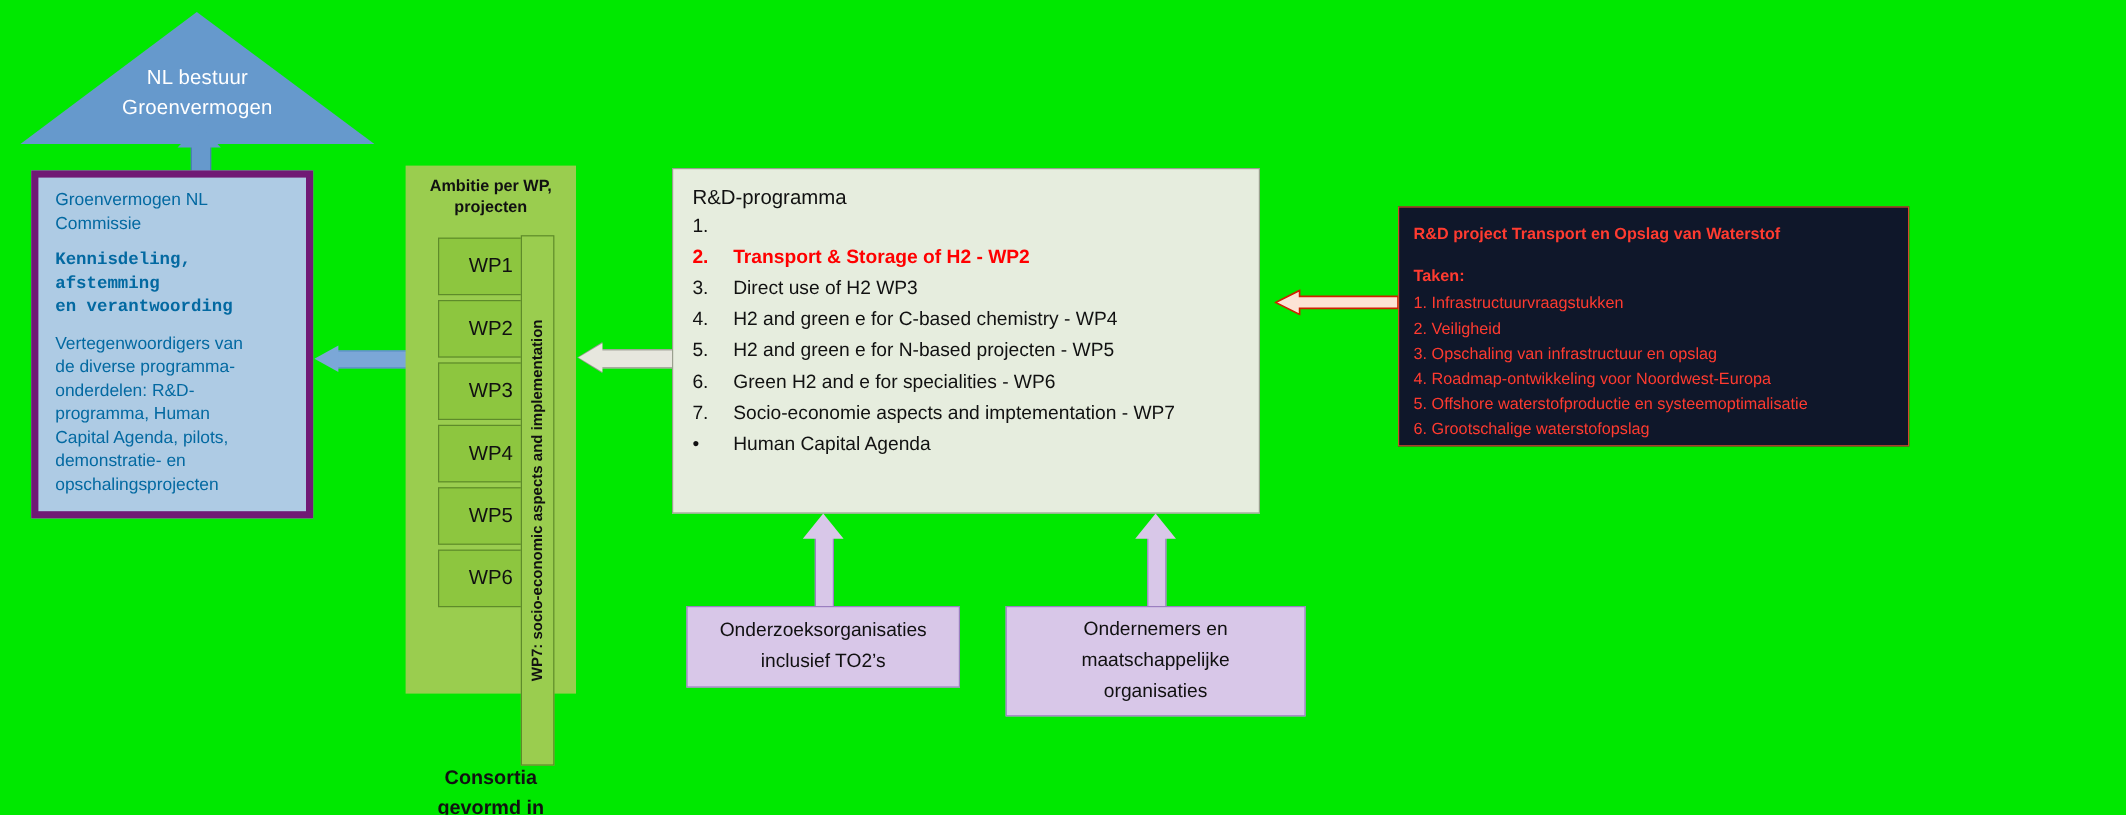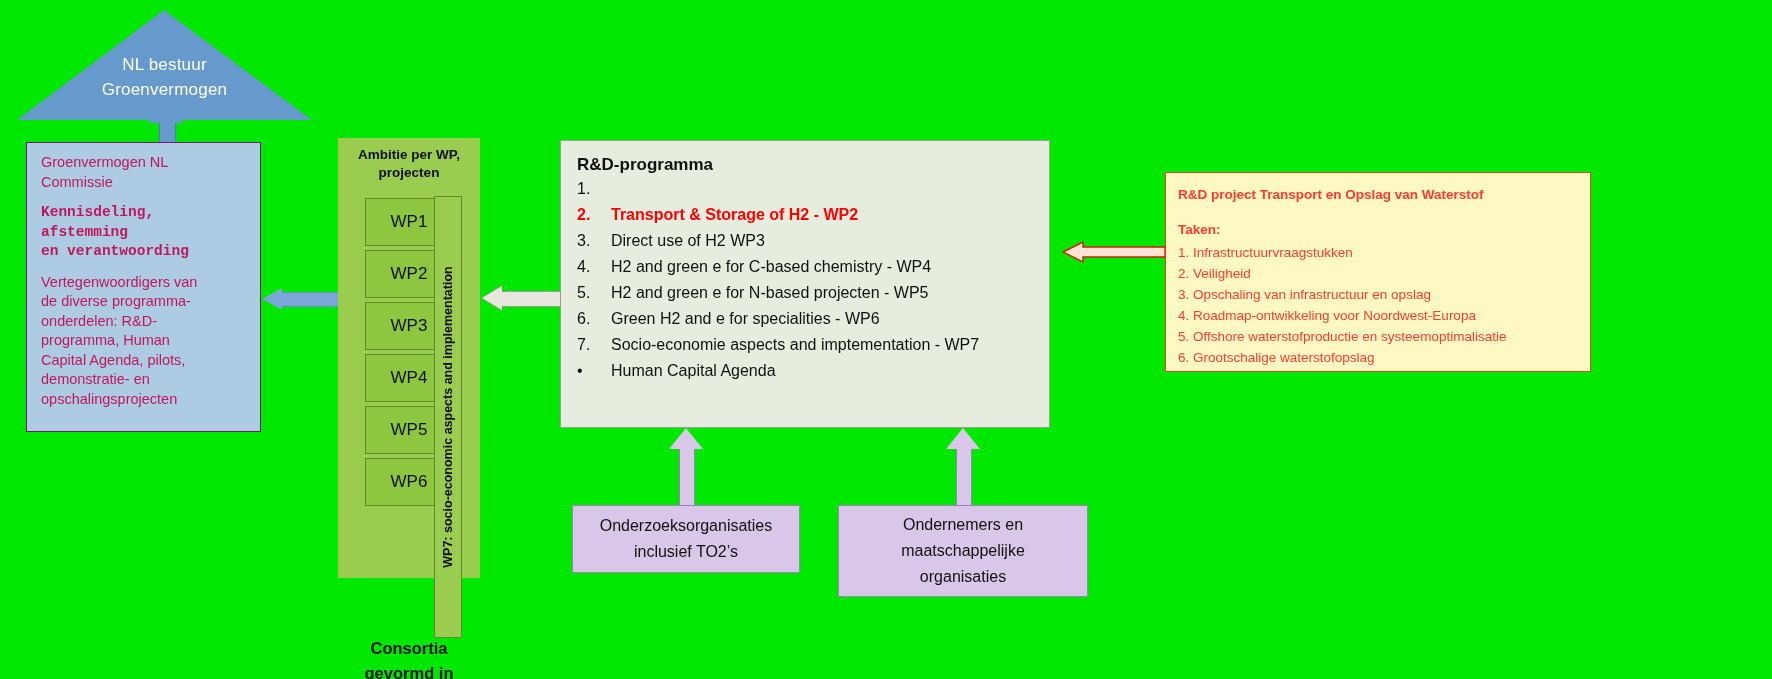--- a/index.html
+++ b/index.html
@@ -26,23 +26,23 @@
     position:absolute;left:0;top:42px;width:295px;
     text-align:center;color:#ffffff;font-size:17px;line-height:25px;
     letter-spacing:.2px;
   }
 
   
   .box{position:absolute;box-sizing:border-box;}
 
   .blue-box{
     left:26px;top:142px;width:235px;height:290px;
-    background:#AECBE4;border:1px solid #701a75;
+    background:#AECBE4;border:6px solid #701a75;
     padding:10px 12px 0 14px;
-    font-size:14.5px;line-height:19.5px;color:#be185d;
+    font-size:14.5px;line-height:19.5px;color:#0369a1;
   }
   .blue-box .b{font-weight:bold;font-family:Liberation Mono, monospace;}
   .blue-box p{margin:0;}
   .blue-box .gap{height:11px;}
 
   
   .arrow-up-blue{
     position:absolute;left:148px;top:104px;width:36px;height:44px;
   }
   .arrow-up-blue .shaft{
@@ -124,31 +124,31 @@
     border-right:21px solid #9a9a90;z-index:-1;
   }
 
   
   .rd-box{
     left:560px;top:140px;width:490px;height:288px;
     background:#E6EDDE;border:1px solid #9aa08f;
     padding:13px 14px 0 16px;
     font-size:16px;line-height:22px;color:#111;
   }
-  .rd-title{font-weight:bold;font-size:17px;margin:0 0 2px 0;}
+  .rd-title{font-weight:normal;font-size:17px;margin:0 0 2px 0;}
   .rd-sub{margin:0 0 12px 0;font-size:16px;}
   .rd-list{list-style:none;margin:0;padding:0;}
   .rd-list li{display:flex;margin-bottom:4px;font-size:16px;line-height:22px;}
   .rd-list li .num{width:34px;flex:0 0 34px;}
   .rd-list li.hl{color:#FF0000;font-weight:bold;}
 
   
   .red-box{
     left:1165px;top:172px;width:426px;height:200px;
-    background:#fef9c3;border:1px solid #D04A2A;
+    background:#0f172a;border:1px solid #D04A2A;
     padding:11px 10px 0 12px;
     color:#FF3B30;font-size:13.5px;line-height:21px;
   }
   .red-box .rb-title{font-weight:bold;margin:0 0 14px 0;font-size:13.5px;}
   .red-box .rb-taken{font-weight:bold;margin:0 0 2px 0;font-size:13.5px;}
   .red-box ol{list-style:none;margin:0;padding:0;}
   .red-box ol li{font-size:13.5px;line-height:21px;}
 
   
   .arrow-left-red{

